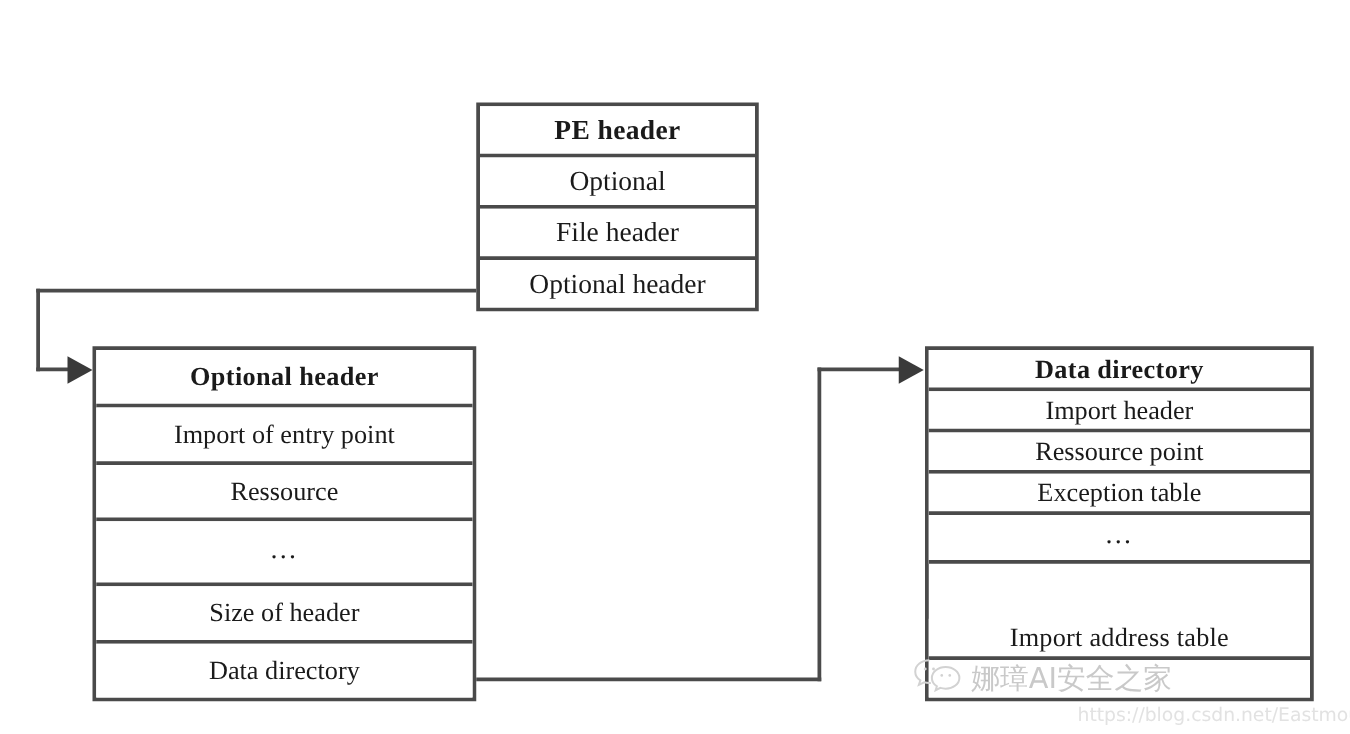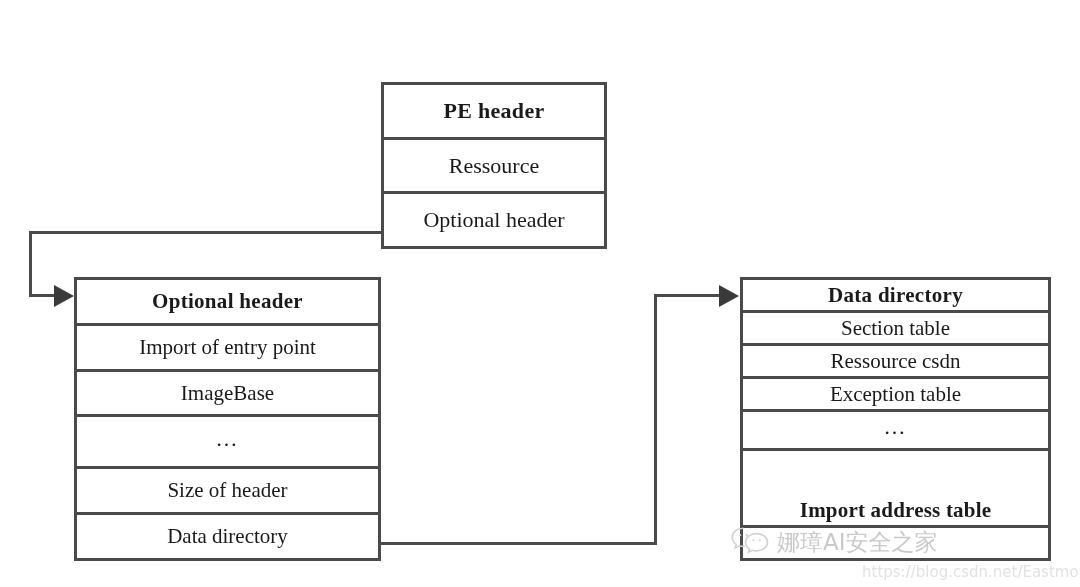--- a/index.html
+++ b/index.html
@@ -44,21 +44,21 @@
     line-height: 1;
     white-space: nowrap;
     position: relative;
   }
   .row:last-child { border-bottom: none; }
   .row.head {
     font-weight: bold;
     letter-spacing: 0.3px;
   }
   .row.strong {
-    font-weight: bold;
+    font-weight: normal;
     letter-spacing: 0.2px;
     margin-top: 44px;
   }
   .row.ellipsis {
     font-size: 22px;
     letter-spacing: 2px;
     padding-bottom: 6px;
   }
 
   
@@ -152,37 +152,38 @@
   <div class="conn conn-h" id="conn1-h2"></div>
   <div class="arrow-right" id="conn1-arrow"></div>
 
   <div class="conn conn-h" id="conn2-h1"></div>
   <div class="conn conn-v" id="conn2-v"></div>
   <div class="conn conn-h" id="conn2-h2"></div>
   <div class="arrow-right" id="conn2-arrow"></div>
 
   <div class="box" id="pe-header-box">
     <div class="row head">PE header</div>
-    <div class="row">Ressource</div>
+    <div class="row">Optional</div>
+    <div class="row">File header</div>
     <div class="row">Optional header</div>
   </div>
 
   <div class="box" id="optional-header-box">
     <div class="row head">Optional header</div>
     <div class="row">Import of entry point</div>
-    <div class="row">ImageBase</div>
+    <div class="row">Ressource</div>
     <div class="row ellipsis">…</div>
     <div class="row">Size of header</div>
     <div class="row">Data directory</div>
   </div>
 
   <div class="box" id="data-directory-box">
     <div class="row head">Data directory</div>
-    <div class="row">Section table</div>
-    <div class="row">Ressource csdn</div>
+    <div class="row">Import header</div>
+    <div class="row">Ressource point</div>
     <div class="row">Exception table</div>
     <div class="row ellipsis">…</div>
     <div class="row strong">Import address table</div>
     <div class="row"></div>
   </div>
 
   <div id="watermark">
     <span id="wechat-icon">
       <svg width="40" height="28" viewBox="0 0 40 28" aria-hidden="true">
         <path d="M13.5 2.2C7.2 2.2 2.2 6.3 2.2 11.3c0 2.8 1.6 5.3 4.1 7l-1.2 3.6 4.2-2.1c1.3 0.4 2.7 0.6 4.2 0.6 0.4 0 0.8 0 1.2-0.05" fill="none" stroke="#d2d2d2" stroke-width="1.6"></path>

